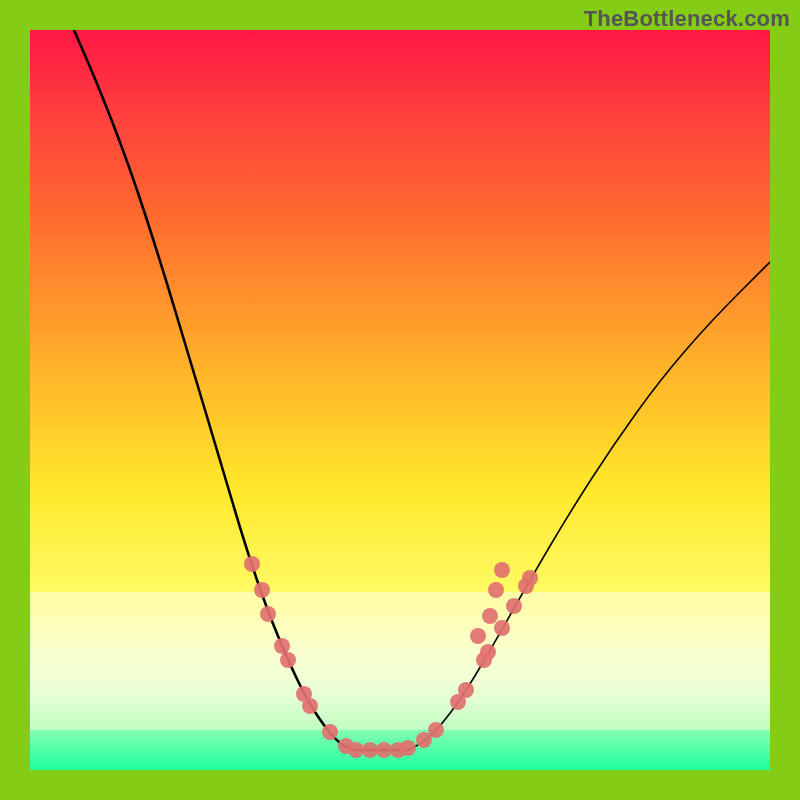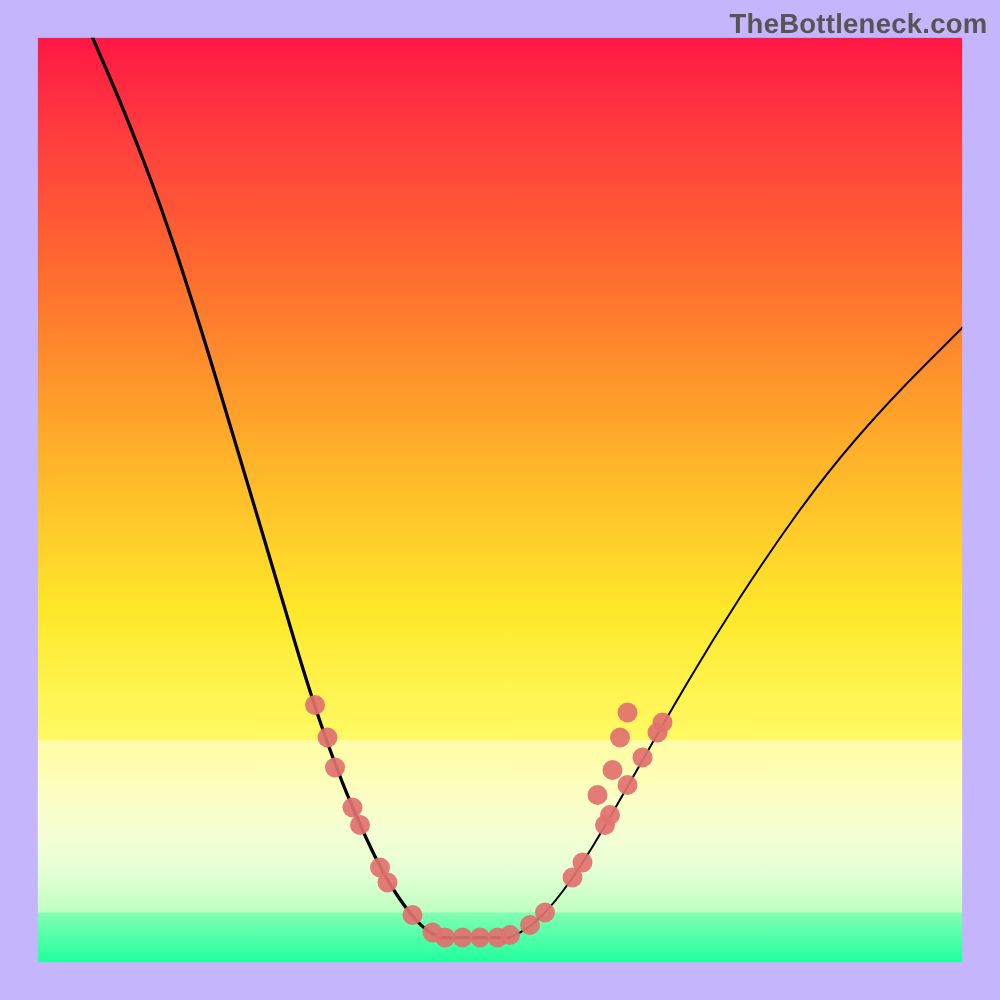--- a/index.html
+++ b/index.html
@@ -10,21 +10,21 @@
     overflow: hidden;
     background: #000;
     font-family: Arial, Helvetica, sans-serif;
   }
   .frame {
     position: absolute;
     top: 0;
     left: 0;
     width: 800px;
     height: 800px;
-    background: #c4b5fd;
+    background: #84cc16;
   }
   .plot-area {
     position: absolute;
     top: 30px;
     left: 30px;
     width: 740px;
     height: 740px;
     overflow: hidden;
   }
   .watermark {

